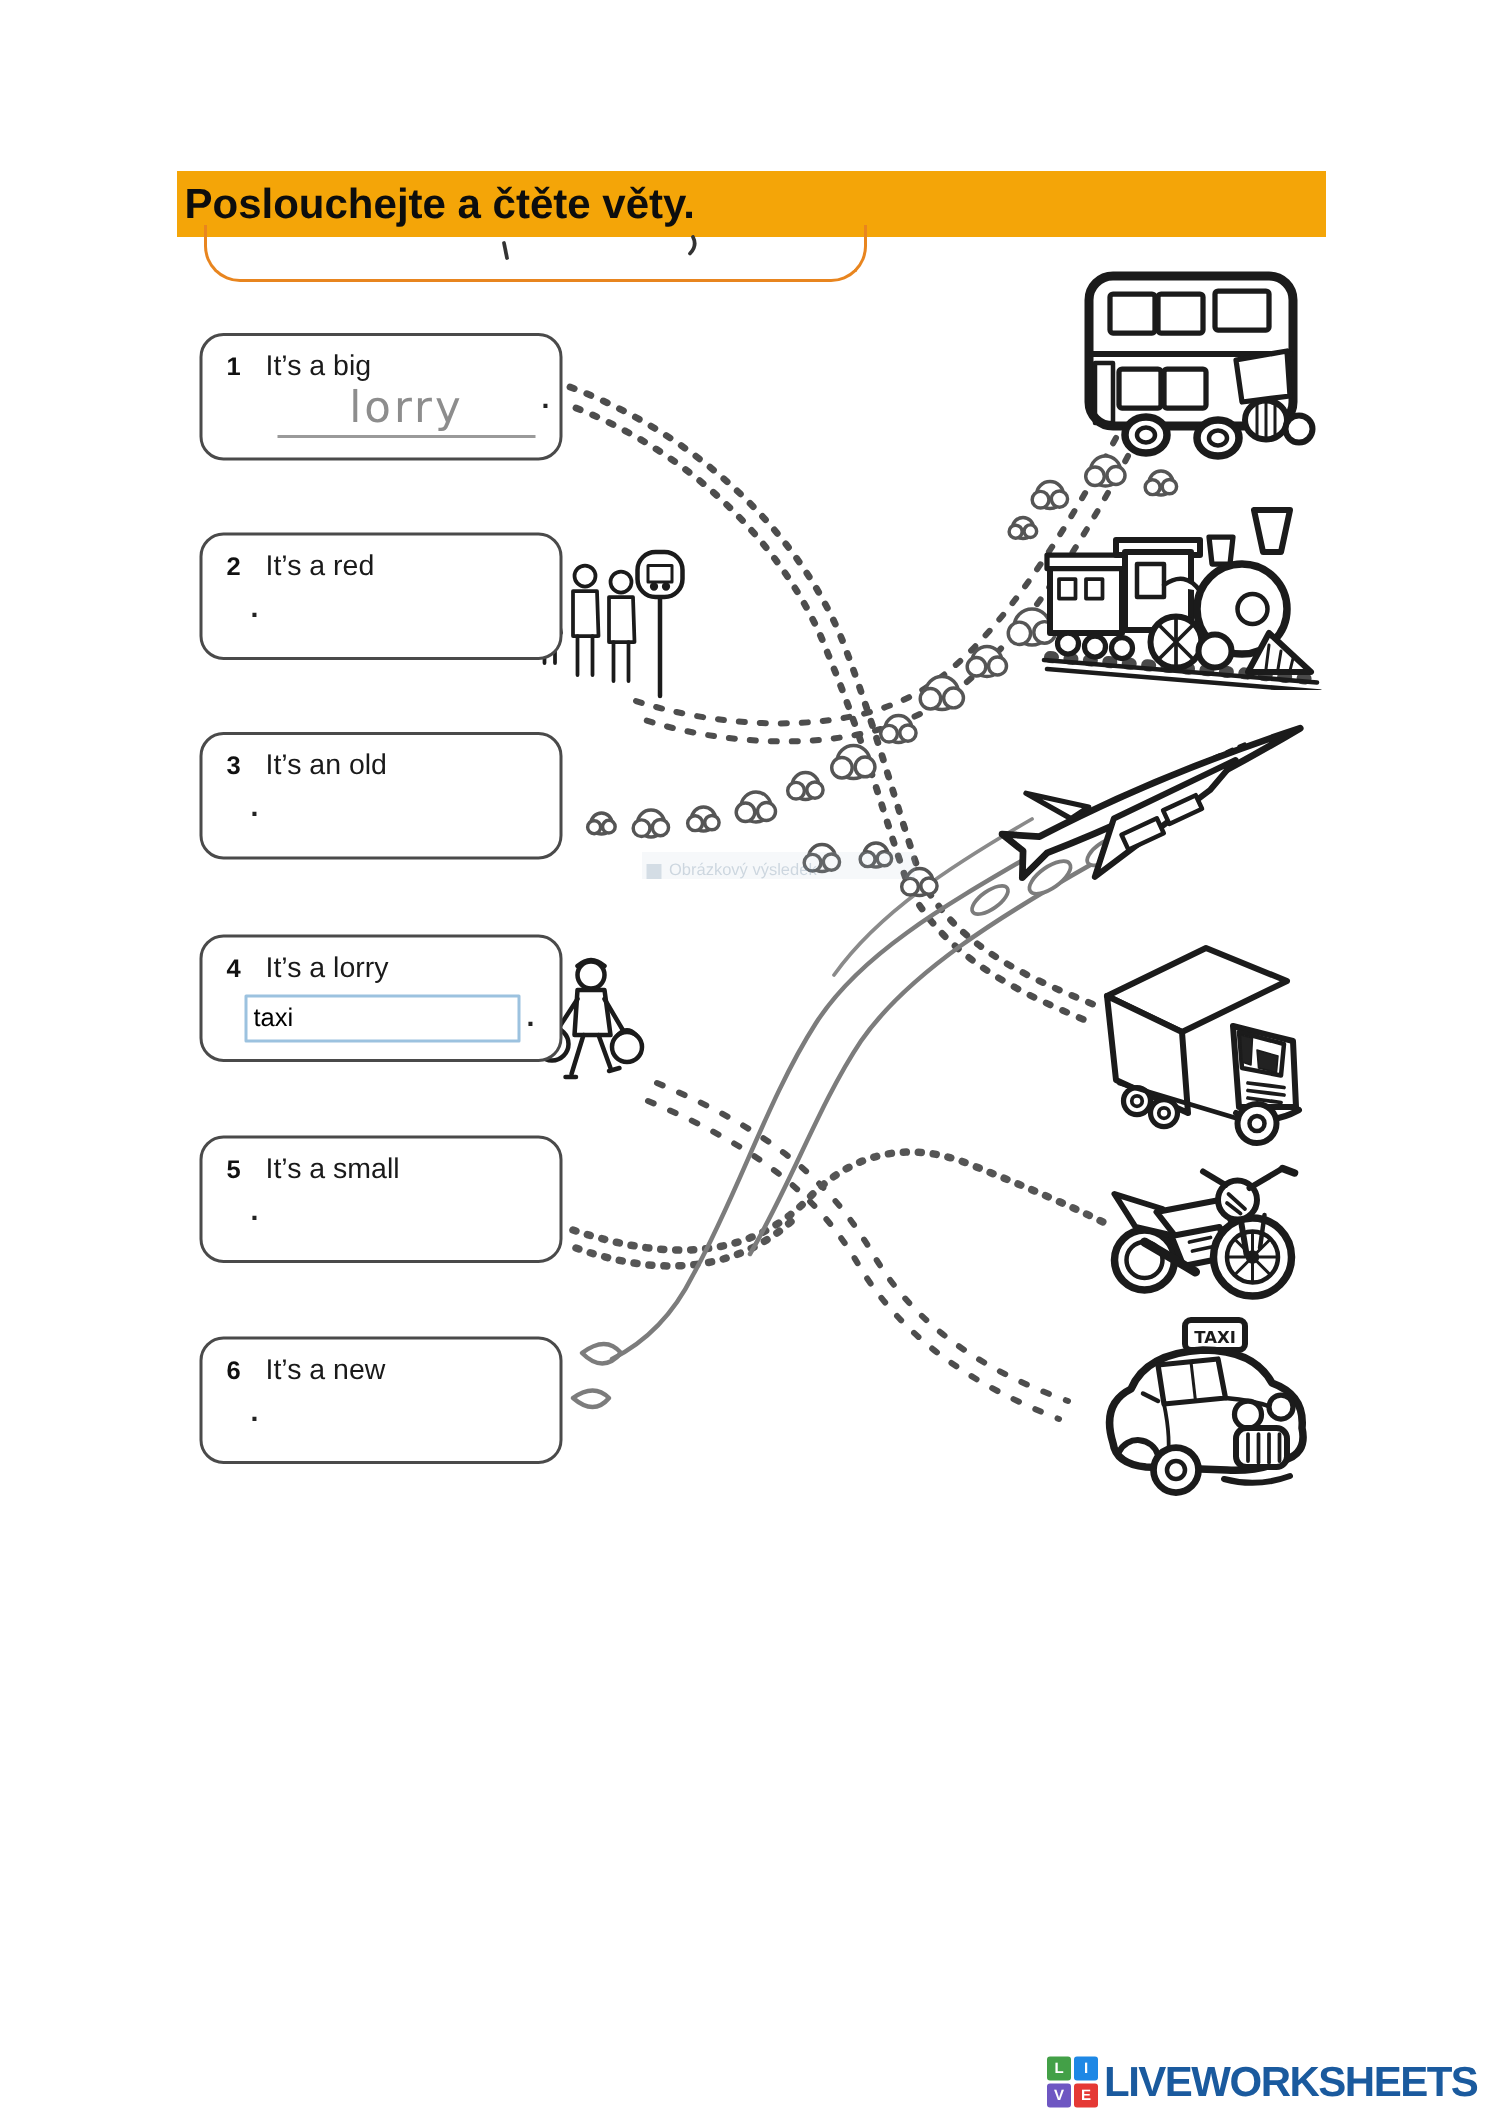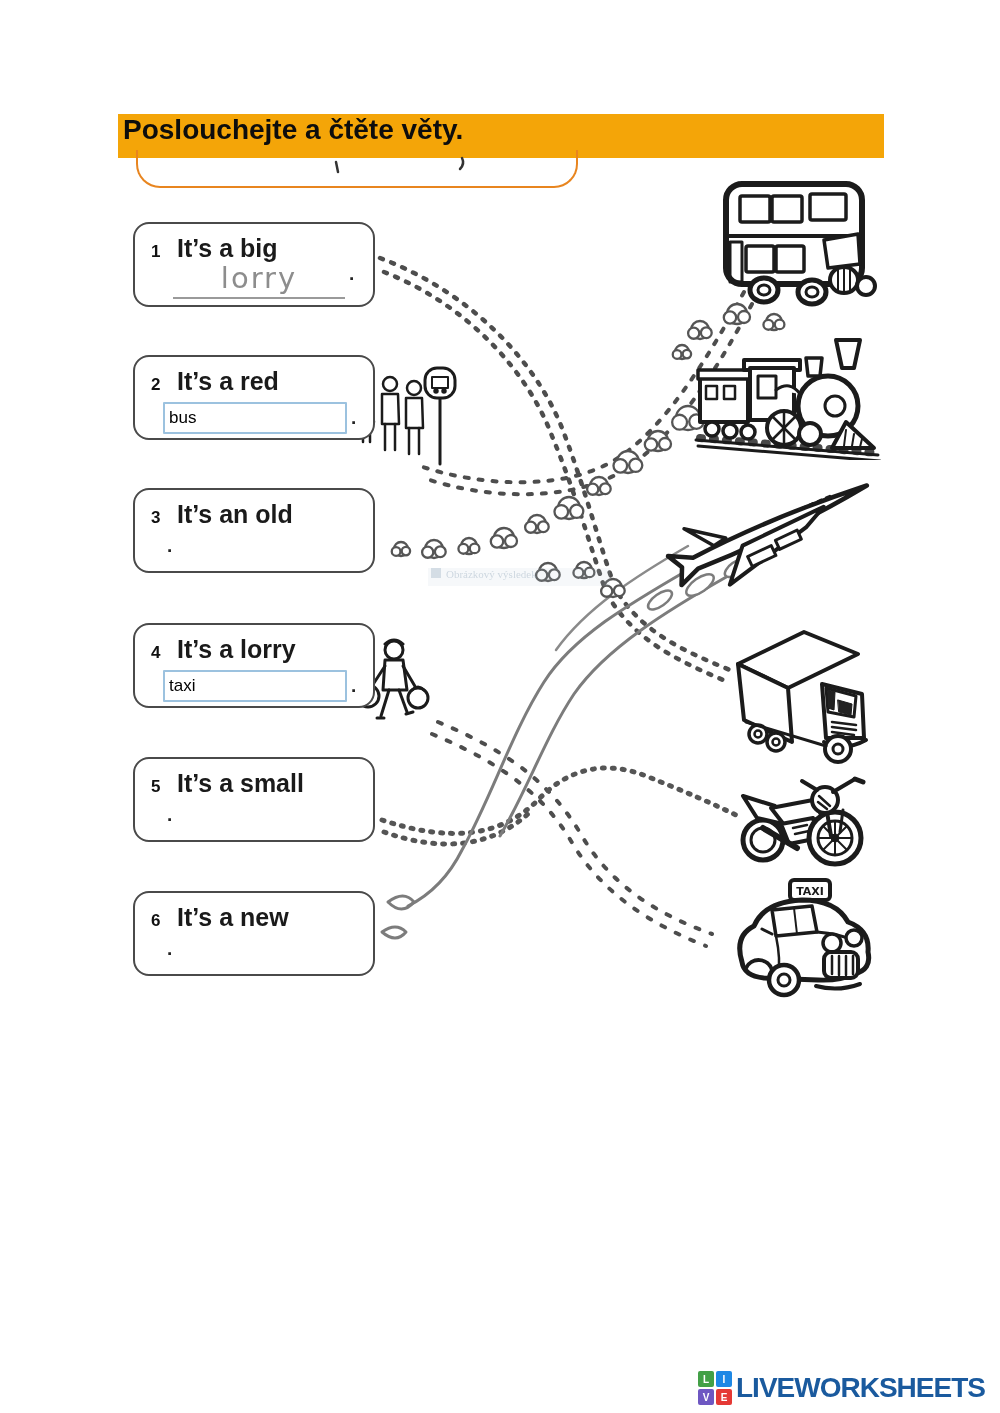--- a/index.html
+++ b/index.html
@@ -1,43 +1,43 @@
 <!DOCTYPE html>
 <html><head>
 <meta charset="utf-8">
 <style>
   html,body{margin:0;padding:0;background:#fff;}
   #page{position:relative;width:1000px;height:1413px;background:#ffffff;overflow:hidden;
         font-family:"Liberation Sans",sans-serif;}
   
   #banner{position:absolute;left:118px;top:114px;width:766px;height:44px;background:#F4A508;
-          display:flex;align-items:flex-start;}
+          display:flex;align-items:center;}
   #banner .t{font-size:28px;font-weight:700;color:#0d0d0d;padding-left:5px;letter-spacing:0px;}
   
   #openbox{position:absolute;left:136px;top:150px;width:438px;height:36px;
            border:2px solid #E8851F;border-top:none;border-radius:0 0 24px 24px;background:transparent;}
   
   .item-box{position:absolute;left:133px;width:238px;height:81px;border:2.5px solid #4a4a4a;
             border-radius:16px;background:#fff;z-index:5;}
   .item-head{margin:10px 0 0 16px;display:flex;align-items:baseline;}
   .item-num{font-size:17px;font-weight:800;color:#111;width:14px;}
-  .item-prompt{font-size:25px;color:#1a1a1a;margin-left:12px;font-weight:700;}
+  .item-prompt{font-size:19px;color:#1a1a1a;margin-left:12px;font-weight:400;}
   .answer-row{margin:6px 0 0 28px;display:flex;align-items:center;}
   .answer-input{width:172px;height:26px;border:2px solid #9CC2DF;border-radius:1px;
                 font-family:"Liberation Sans",sans-serif;font-size:17px;color:#000;
                 padding:1px 4px;outline:none;background:#fff;}
   .period{font-size:19px;font-weight:700;color:#222;margin-left:4px;}
   
-  .hand-row{position:relative;margin:0px 0 0 4px;display:flex;align-items:flex-start;}
+  .hand-row{position:relative;margin:0px 0 0 16px;display:flex;align-items:flex-start;}
   .hand-line{display:inline-block;width:172px;margin-left:34px;border-bottom:2px solid #9a9a9a;
              text-align:center;line-height:30px;height:34px;}
   .hand-word{font-family:"DejaVu Sans",sans-serif;font-size:29px;color:#8d8d8d;letter-spacing:2px;}
   
   #watermark{position:absolute;left:428px;top:568px;width:182px;height:18px;opacity:.38;
-             display:flex;align-items:flex-start;background:rgba(190,205,220,.35);z-index:1;font-family:Liberation Serif, serif;}
+             display:flex;align-items:flex-end;background:rgba(190,205,220,.35);z-index:1;}
   #watermark .wicon{width:10px;height:10px;background:#8fa7bd;margin:0 5px 0 3px;}
   #watermark .wtext{font-size:11px;color:#7d96ad;}
   
   #deco{position:absolute;left:0;top:0;width:1000px;height:1413px;z-index:1;}
   .veh{position:absolute;z-index:2;}
   
   #logo{position:absolute;left:698px;top:1371px;display:flex;align-items:center;z-index:5;}
   #logo .grid{width:34px;height:34px;display:grid;grid-template-columns:16px 16px;
               grid-template-rows:16px 16px;gap:2px;margin-right:4px;}
   #logo .sq{display:flex;align-items:center;justify-content:center;color:#fff;
@@ -147,21 +147,20 @@
       <span class="period">.</span>
     </div>
   </div>
 
   <div class="item-box" style="top:355px">
     <div class="item-head">
       <span class="item-num">2</span>
       <span class="item-prompt">It’s a red</span>
     </div>
     <div class="answer-row">
-      <input class="answer-input" value="bus" style="">
       <span class="period">.</span>
     </div>
   </div>
 
   <div class="item-box" style="top:488px">
     <div class="item-head">
       <span class="item-num">3</span>
       <span class="item-prompt">It’s an old</span>
     </div>
     <div class="answer-row">

